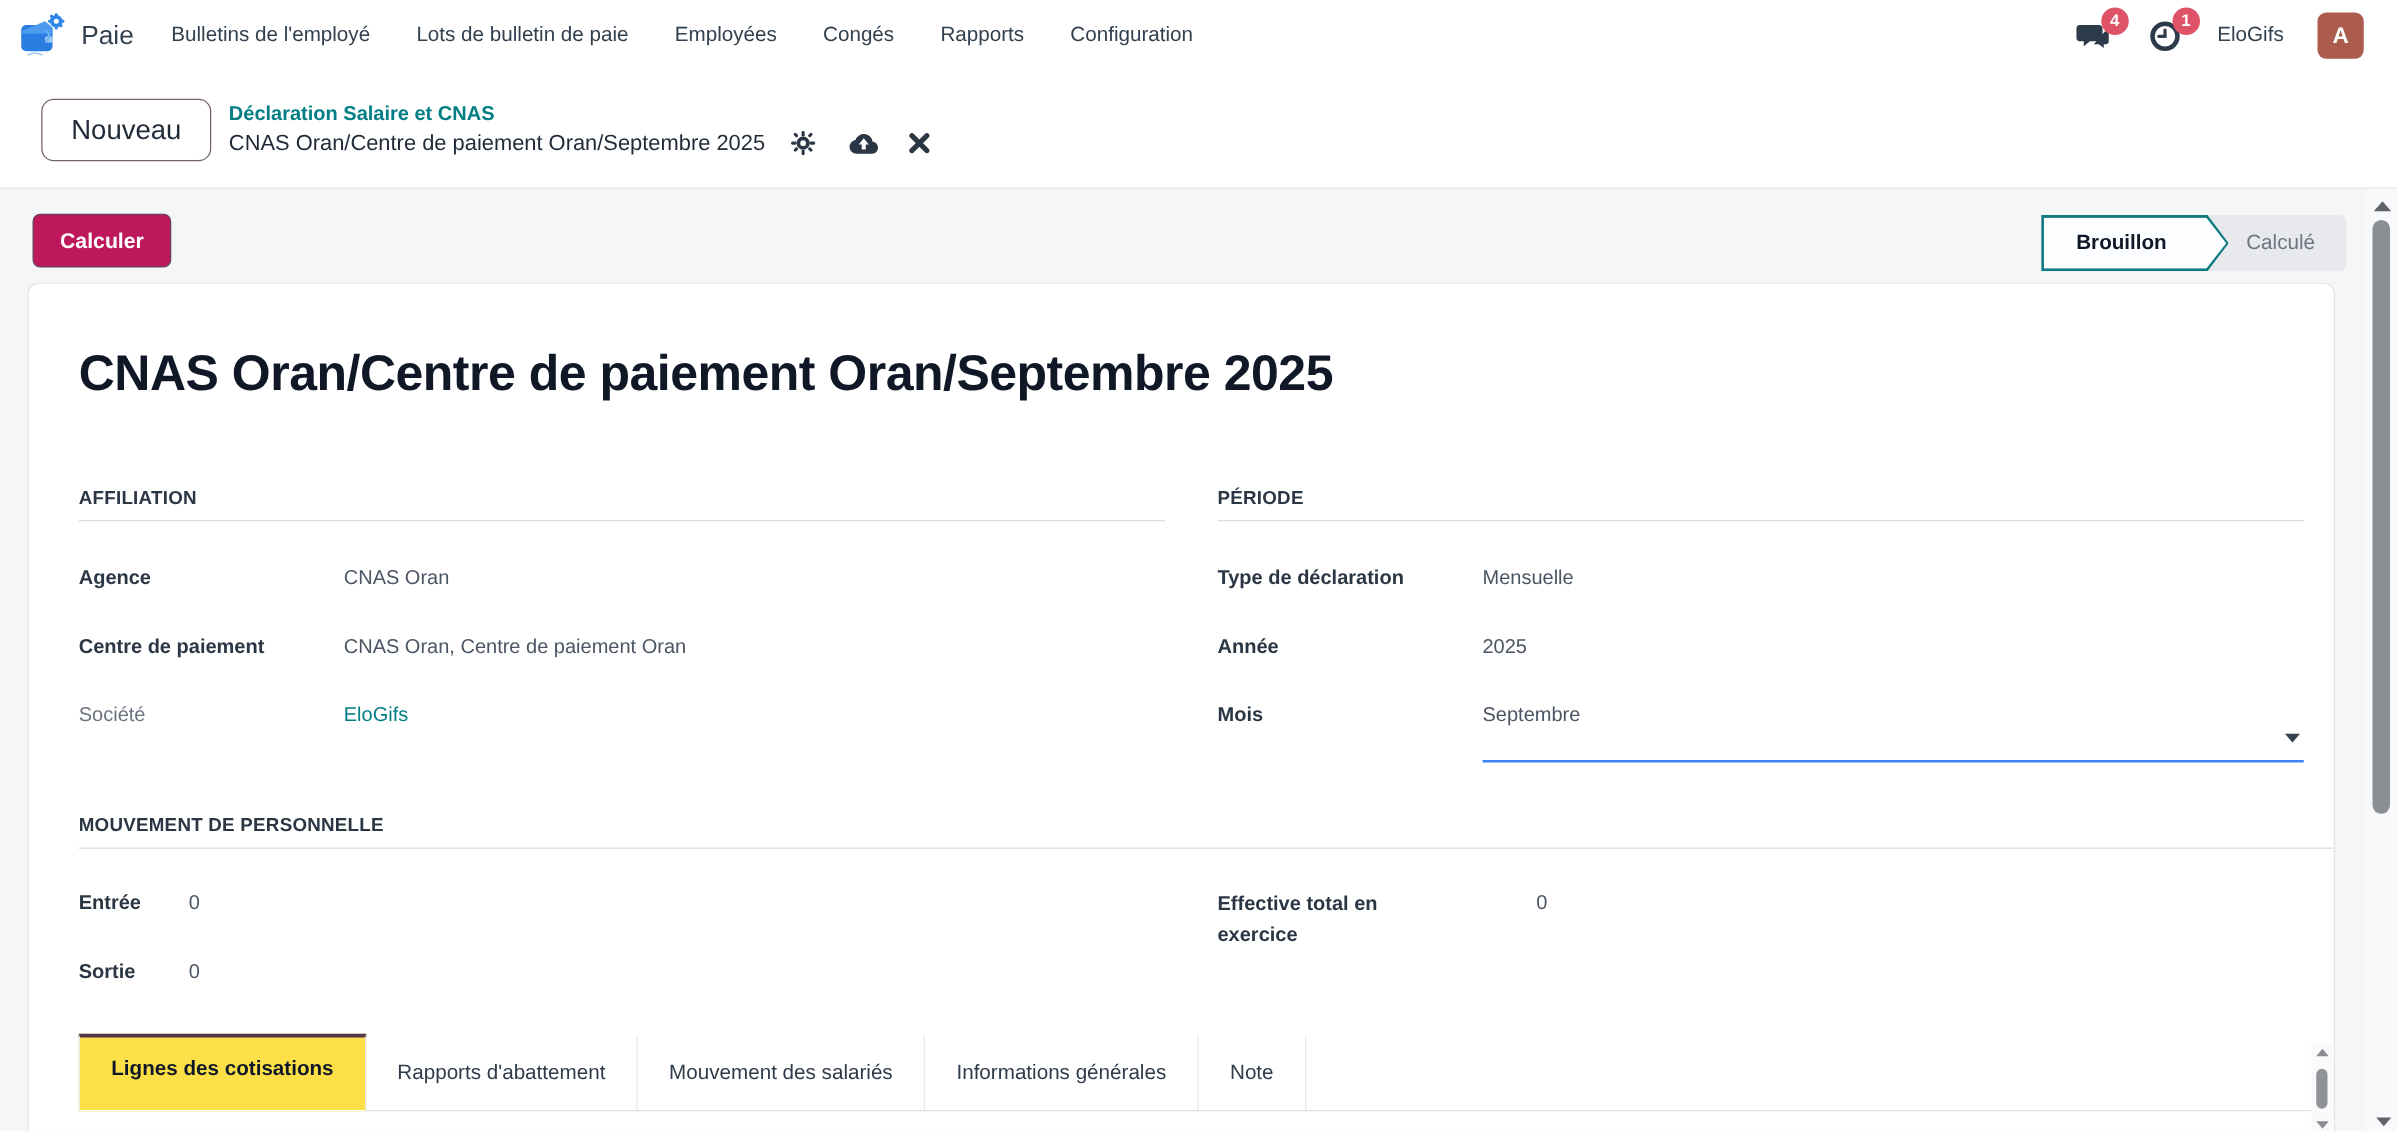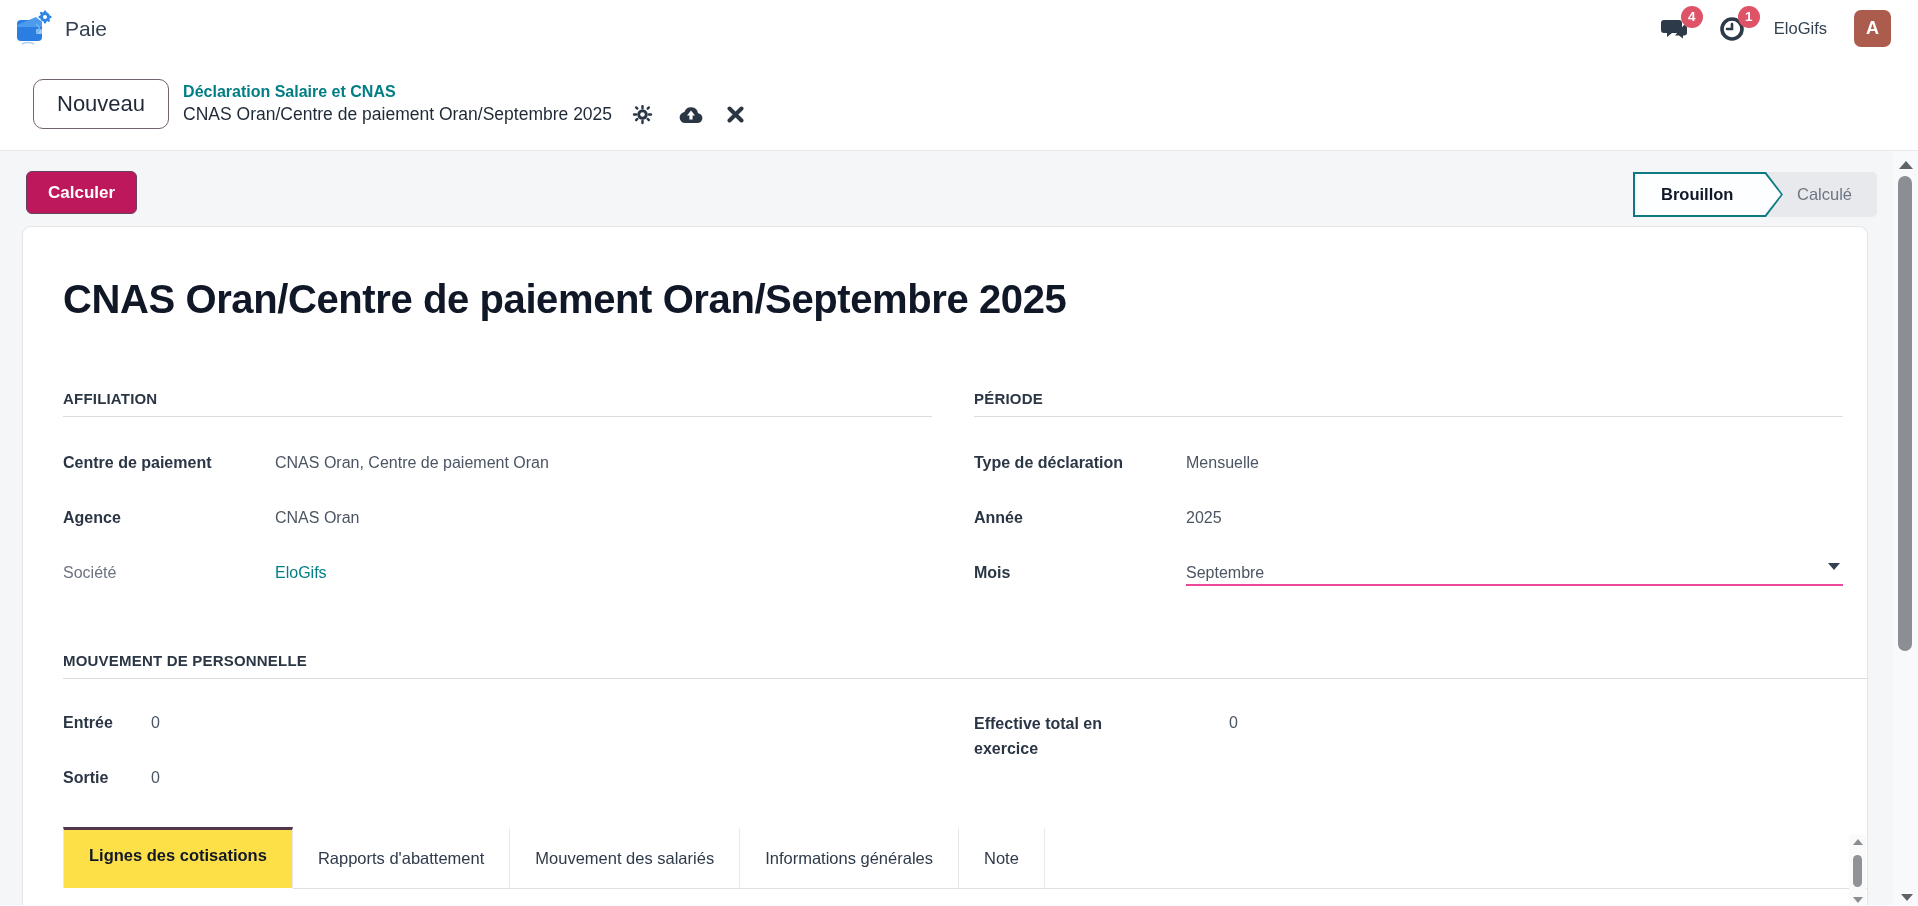--- a/index.html
+++ b/index.html
@@ -60,21 +60,21 @@
 
   .groups { display:grid; grid-template-columns:1fr 1fr; column-gap:42px; margin:68px 24px 0 40px; }
   .group-heading { font-size:15px; font-weight:700; color:#2b3645; letter-spacing:0.2px;
     padding-bottom:9px; border-bottom:1px solid #d9dce1; }
   .rows { margin-top:34px; }
   .frow { display:flex; align-items:flex-start; height:55px; }
   .flabel { width:212px; flex-shrink:0; font-size:16px; font-weight:600; color:#2b3645; line-height:23px; }
   .flabel.muted { color:#6b7280; font-weight:400; }
   .fvalue { font-size:16px; color:#4b5563; line-height:23px; }
   .fvalue.link { color:#017e84; cursor:pointer; }
-  .select-field { flex:1; position:relative; border-bottom:2px solid #ec4899; padding-bottom:0; cursor:pointer; }
+  .select-field { flex:1; position:relative; border-bottom:2px solid #3b82f6; padding-bottom:24px; cursor:pointer; }
   .caret { position:absolute; right:3px; bottom:14px; width:0; height:0;
     border-left:6px solid transparent; border-right:6px solid transparent; border-top:7px solid #32404f; }
 
   .mouv { margin:36px 0 0 40px; }
   .mouv-rows { display:grid; grid-template-columns:1fr 1fr; column-gap:42px; margin-top:32px; padding-right:24px; }
   .flabel-sm { width:88px; flex-shrink:0; font-size:16px; font-weight:600; color:#2b3645; line-height:23px; }
   .flabel-lg { width:255px; flex-shrink:0; font-size:16px; font-weight:600; color:#2b3645; line-height:25px; }
   .flabel-lg span { display:block; max-width:165px; }
 
   
@@ -119,20 +119,28 @@
           <rect x="26" y="3.8" width="2.4" height="2.4" rx="1" transform="rotate(-45 27.2 5)"></rect>
           <rect x="33.6" y="11.4" width="2.4" height="2.4" rx="1" transform="rotate(-45 34.8 12.6)"></rect>
         </g>
         <circle cx="31" cy="9" r="2" fill="#fff"></circle>
         <path d="M22 16 q6 4 1 9" stroke="#6db1f2" stroke-width="1.6" fill="none"></path>
         <path d="M8 36 q6 -3 12 0" stroke="#a8cdf0" stroke-width="1.4" fill="none"></path>
       </svg>
     </span>
     <span class="app-name">Paie</span>
   </div>
+  <div class="menu">
+    <span class="menu-item">Bulletins de l'employé</span>
+    <span class="menu-item">Lots de bulletin de paie</span>
+    <span class="menu-item">Employées</span>
+    <span class="menu-item">Congés</span>
+    <span class="menu-item">Rapports</span>
+    <span class="menu-item">Configuration</span>
+  </div>
   <div class="nav-right">
     <div class="icon-btn">
       <span style="display:flex;">
         <svg width="28" height="24" viewBox="0 0 28 24">
           <path d="M3 3 h15 a3 3 0 0 1 3 3 v7 a3 3 0 0 1 -3 3 h-7 l-5 4 v-4 h-3 a3 3 0 0 1 -3 -3 v-7 a3 3 0 0 1 3 -3 Z" fill="#2c3a4a"></path>
           <path d="M23 8 a3 3 0 0 1 3 3 v5 a2.4 2.4 0 0 1 -2.4 2.4 h-1.6 v3 l-4 -3 h-4" fill="#2c3a4a"></path>
         </svg>
       </span>
       <span class="badge">4</span>
     </div>
@@ -201,26 +209,26 @@
   <div class="sheet">
     <div class="sheet-inner">
       <h1 class="o-title">CNAS Oran/Centre de paiement Oran/Septembre 2025</h1>
 
       <div class="groups">
 
         <div>
           <div class="group-heading">AFFILIATION</div>
           <div class="rows">
             <div class="frow">
+              <span class="flabel">Agence</span>
+              <span class="fvalue">CNAS Oran</span>
+            </div>
+            <div class="frow">
               <span class="flabel">Centre de paiement</span>
               <span class="fvalue">CNAS Oran, Centre de paiement Oran</span>
-            </div>
-            <div class="frow">
-              <span class="flabel">Agence</span>
-              <span class="fvalue">CNAS Oran</span>
             </div>
             <div class="frow">
               <span class="flabel muted">Société</span>
               <span class="fvalue link">EloGifs</span>
             </div>
           </div>
         </div>
 
         <div>
           <div class="group-heading">PÉRIODE</div>

